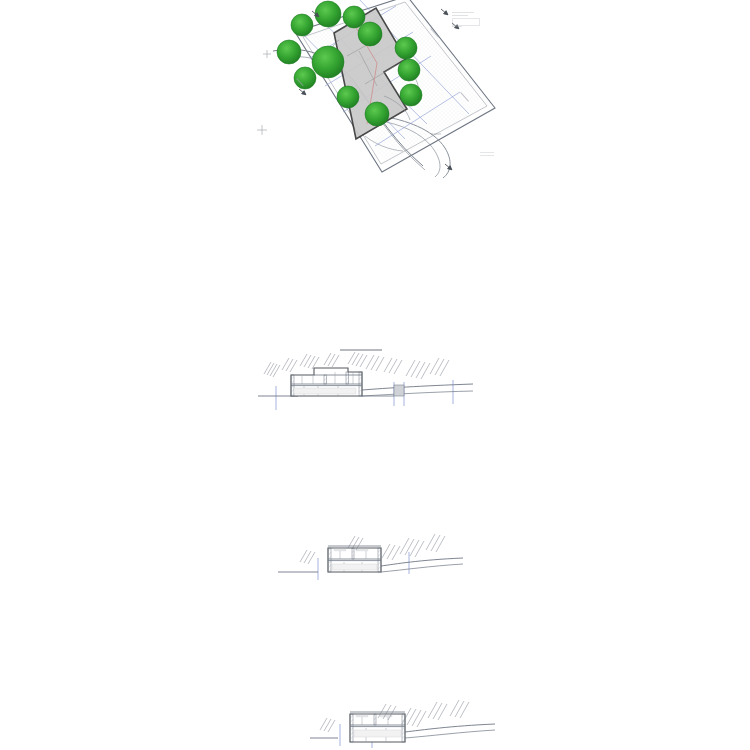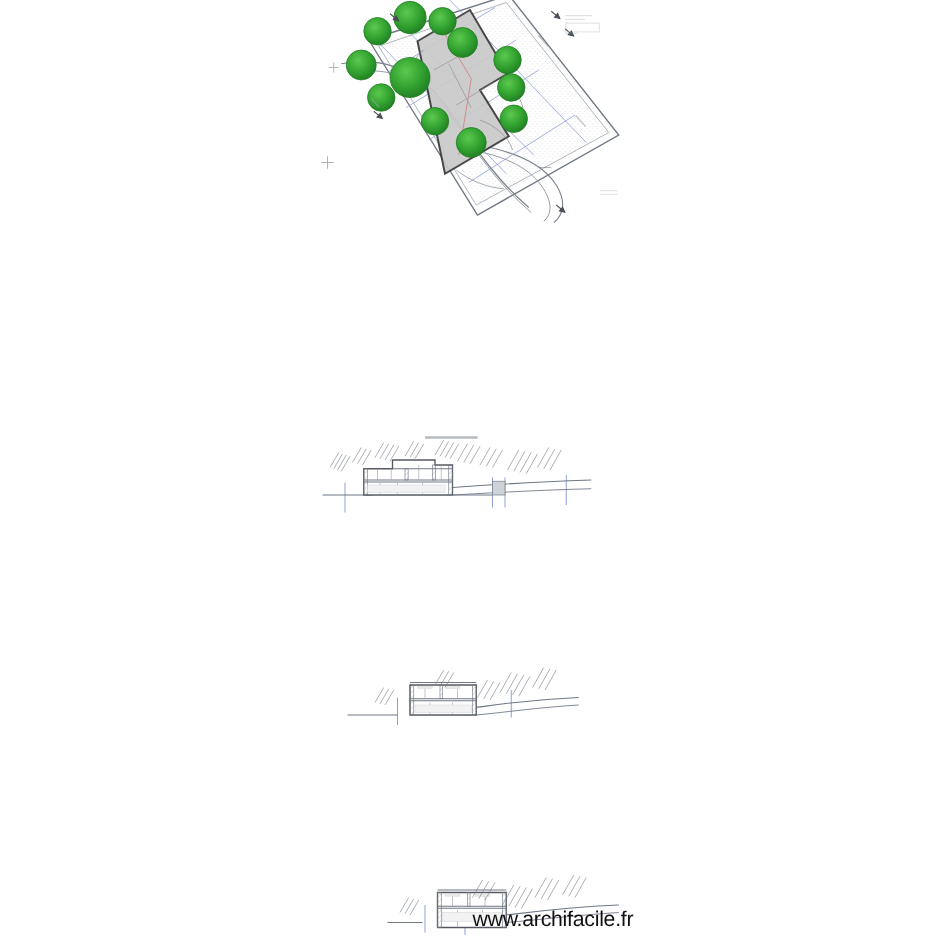--- a/index.html
+++ b/index.html
@@ -499,15 +499,14 @@
         </g>
         <g transform="translate(140,6)">
           <line x1="0" y1="16" x2="9" y2="0"></line>
             <line x1="5" y1="17" x2="14" y2="1"></line>
           <line x1="10" y1="18" x2="19" y2="2"></line>
         </g>
       </g>
     </svg>
   </div>
 
-  <div id="watermark">www.archifacile.fr</div>
 
 </div>
 
 </body></html>

